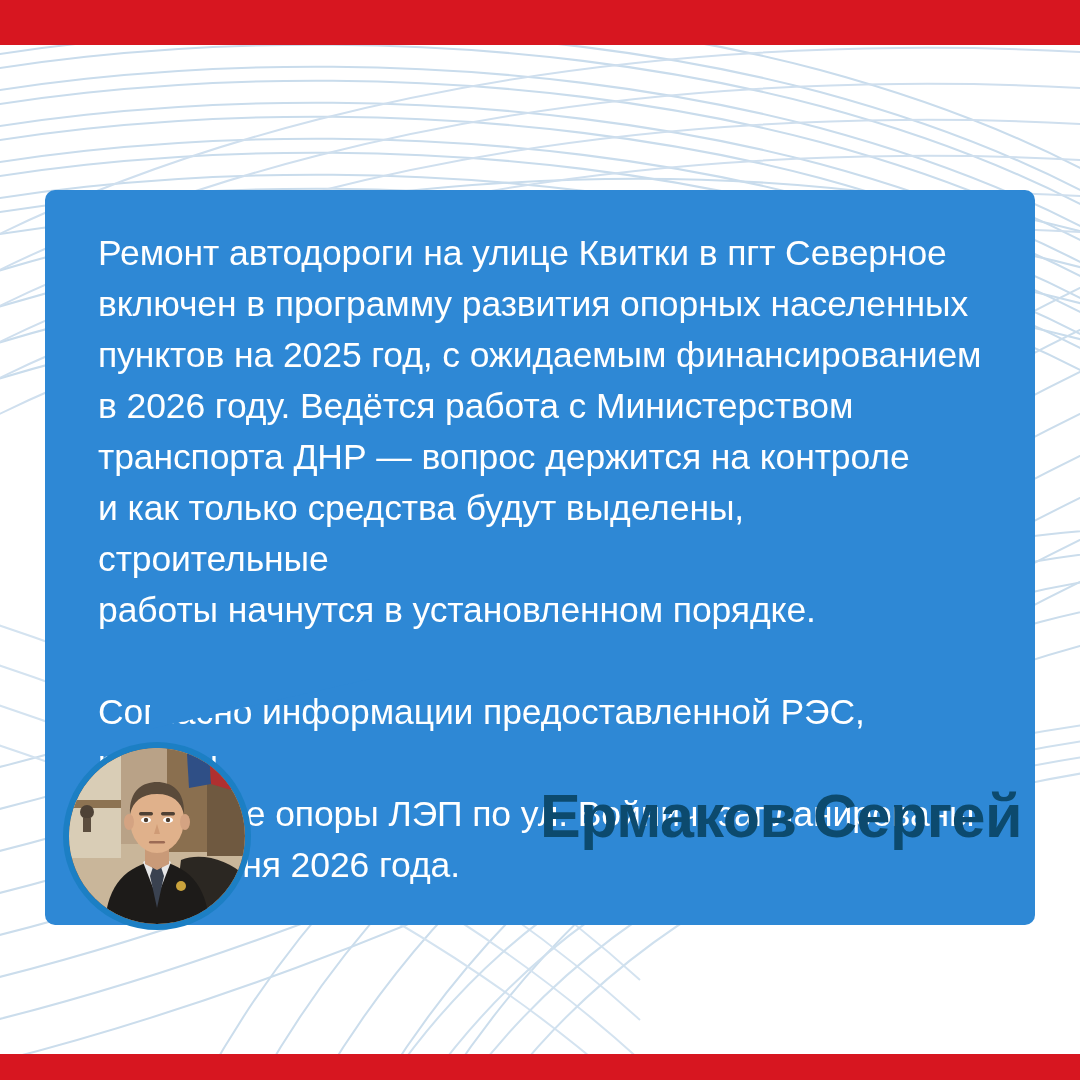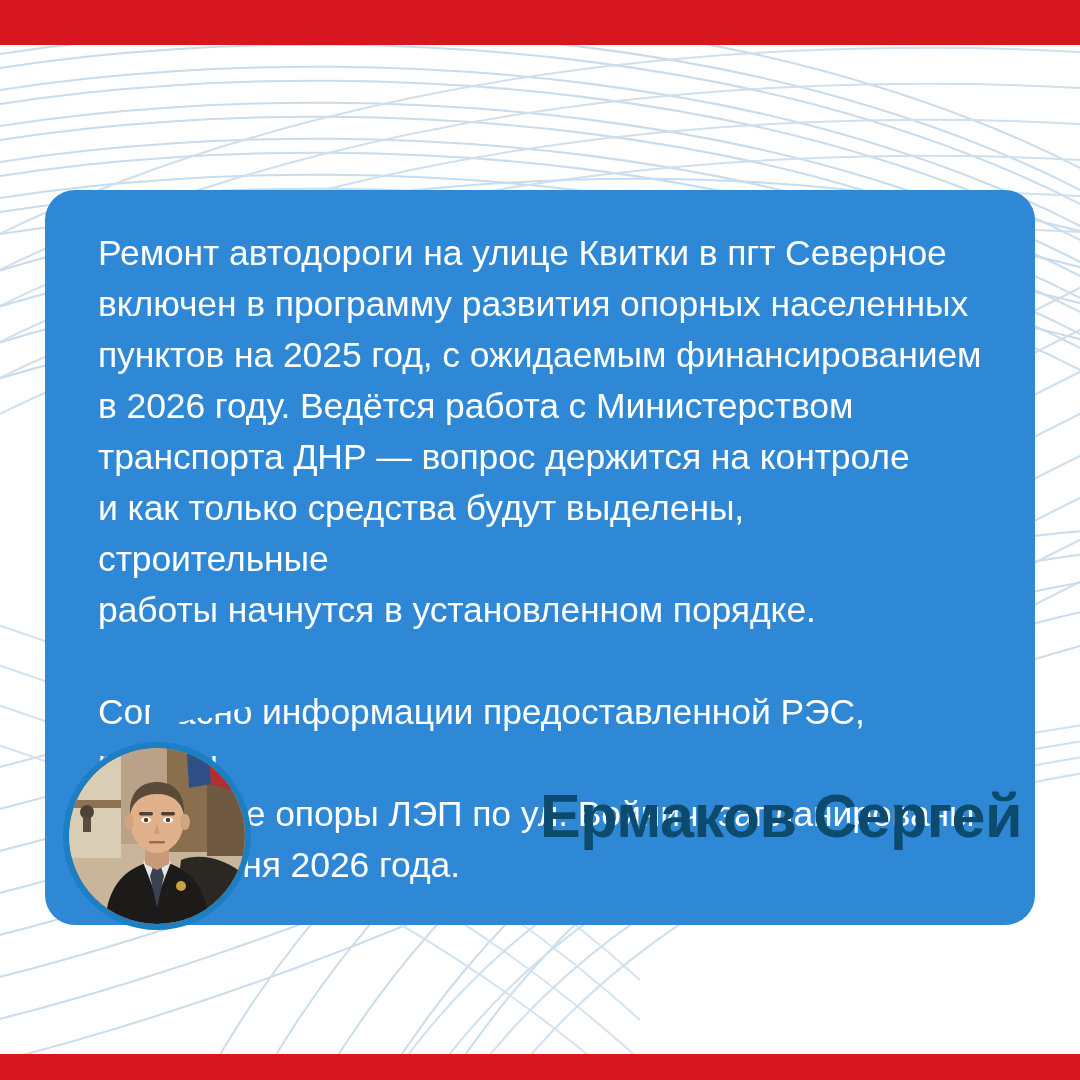--- a/index.html
+++ b/index.html
@@ -49,21 +49,21 @@
     position: absolute;
     left: 45px;
     top: 190px;
     width: 990px;
     z-index: 4;
   }
   .bubble {
     position: relative;
     width: 990px;
     min-height: 490px;
-    border-radius: 30px;
+    border-radius: 10px;
     box-sizing: border-box;
     padding: 38px 52px 34px 53px;
   }
   .bubble-tail {
     position: absolute;
     left: 105px;
     top: 489px;
     width: 220px;
     height: 50px;
     z-index: 4;

